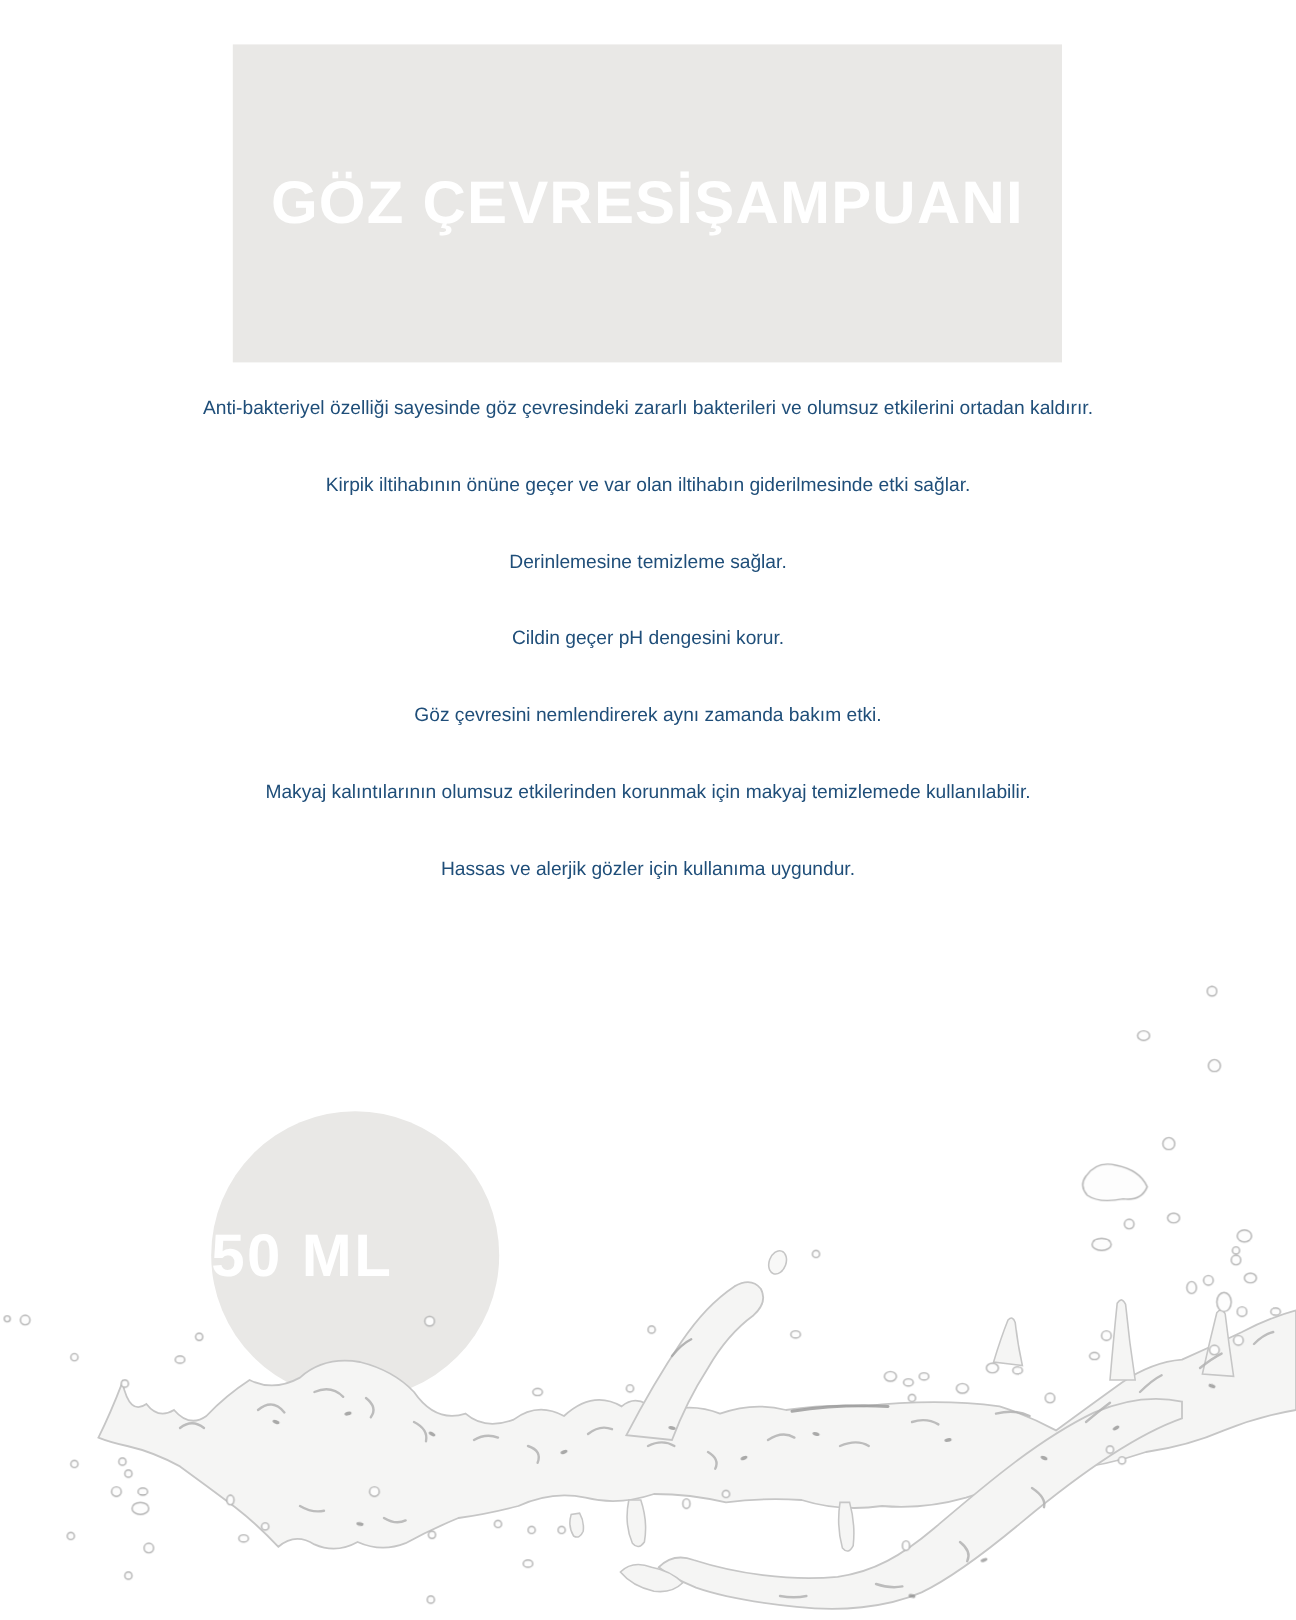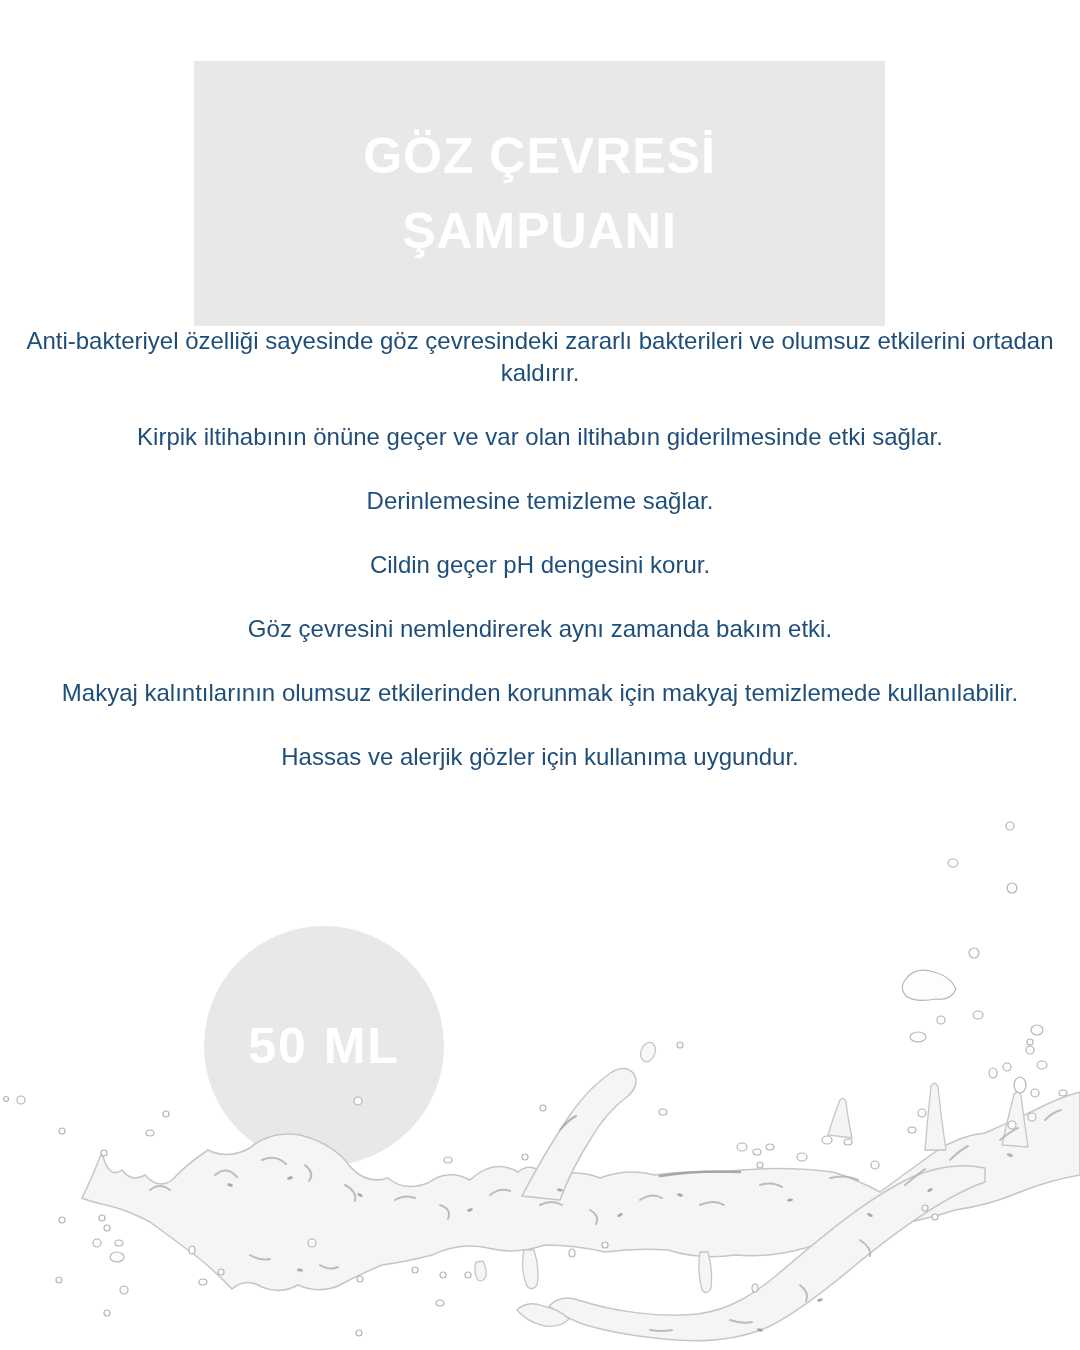--- a/index.html
+++ b/index.html
@@ -20,54 +20,53 @@
     position:relative;
     width:1080px;height:1350px;
     overflow:hidden;
     background:var(--background);
   }
   .banner{
     position:absolute;
     left:194px;top:37px;
     width:691px;height:265px;
     background:var(--banner);
-    display:flex;flex-direction:column;
+    display:flex;
     align-items:center;justify-content:center;
     z-index:3;
-    margin-top:24px;
   }
   .banner h1{
     font-size:50px;
     font-weight:bold;
     letter-spacing:1px;
     line-height:75px;
     color:var(--title_text);
     text-align:center;
     white-space:nowrap;
   }
   .content{
     position:absolute;
     left:25px;top:325px;
     width:1030px;
     text-align:center;
     color:var(--body_text);
-    font-size:24px;
+    font-size:16px;
     line-height:32px;
     z-index:3;
   }
   .content p{
     margin:0 0 32px 0;
   }
   .volume-badge{
     position:absolute;
-    left:204px;top:926px;
+    left:176px;top:926px;
     width:240px;height:240px;
     border-radius:50%;
     background:var(--badge_circle);
-    display:flex;align-items:center;justify-content:center;
+    display:flex;align-items:center;
     z-index:1;
   }
   .volume-badge .volume-label{
     font-size:50px;
     font-weight:bold;
     letter-spacing:2px;
     color:var(--badge_text);
   }
   .splash{
     position:absolute;

